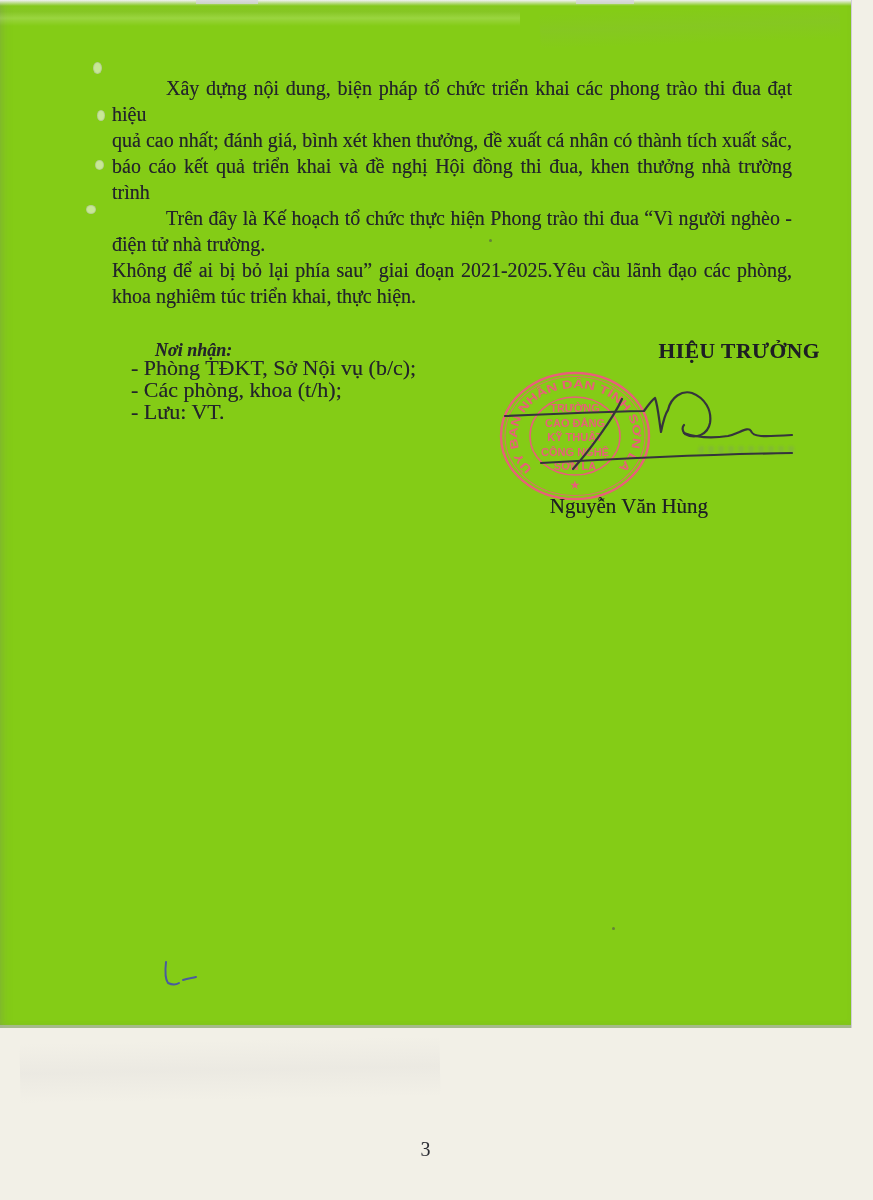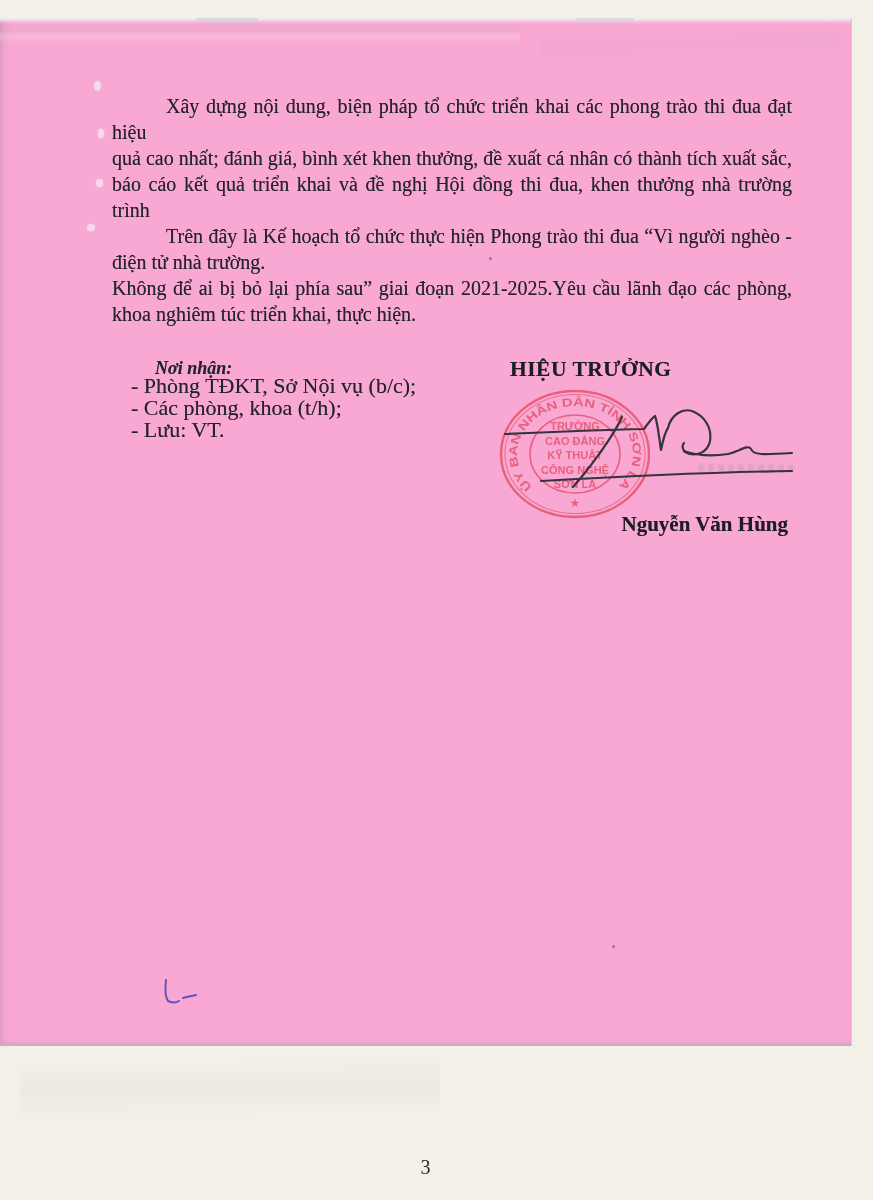--- a/index.html
+++ b/index.html
@@ -2,22 +2,22 @@
 <html><head>
 <meta charset="utf-8">
 <style>
   html,body{margin:0;padding:0;}
   body{
     width:873px;height:1200px;position:relative;overflow:hidden;
     background:#f2f0e7; 
     font-family:"Liberation Serif","DejaVu Serif",serif;
   }
   .page{
-    position:absolute;left:0;top:18px;width:851px;height:1028px;
-    background:#f9a8d4;
+    position:absolute;left:0;top:0;width:851px;height:1028px;
+    background:#84cc16;
     box-shadow:inset 6px 0 14px -8px rgba(120,118,132,.45),
                inset 0 -4px 10px -6px rgba(120,118,132,.4);
     border-right:1px solid #cfccd8;
   }
   .page::before{ 
     content:"";position:absolute;left:0;top:0;right:0;height:6px;
     background:linear-gradient(180deg,#f3f2f6, rgba(243,242,246,0));
   }
   .edge-tab{position:absolute;top:0;height:4px;background:#d6d4dc;opacity:.8;}
   .bottom-line{position:absolute;left:0;bottom:0;width:851px;height:3px;background:#b9b7c1;opacity:.65;}
@@ -45,25 +45,25 @@
   .ln.just{text-align:justify;text-align-last:justify;white-space:normal;}
   .ln.ind{text-indent:54px;}
   .ln b{font-weight:bold;}
 
   
   .recips{position:absolute;color:#23242b;text-shadow:0 0 .5px rgba(35,36,43,.5);}
   .recips-label{left:143px;top:340px;font-size:18px;font-weight:bold;font-style:italic;margin-left:12px;}
   .recips-list{left:131px;top:357px;font-size:22px;line-height:21.8px;}
 
   
-  .sig-title{position:absolute;left:470px;top:339px;width:310px;text-align:left;
+  .sig-title{position:absolute;left:470px;top:339px;width:310px;text-align:right;
     font-size:21.5px;font-weight:bold;letter-spacing:.5px;color:#1d1e24;
     text-shadow:0 0 .5px rgba(29,30,36,.55);padding-left:40px;}
-  .sig-name{position:absolute;left:470px;top:494px;width:318px;text-align:right;
-    font-size:21px;font-weight:bold;color:#1d1e24;text-shadow:0 0 .5px rgba(29,30,36,.55);}
+  .sig-name{position:absolute;left:470px;top:494px;width:318px;text-align:center;
+    font-size:21px;font-weight:normal;color:#1d1e24;text-shadow:0 0 .5px rgba(29,30,36,.55);}
   .stamp-sig{position:absolute;left:470px;top:330px;width:345px;height:200px;}
   .stamp-sig text{font-family:"Liberation Sans","DejaVu Sans",sans-serif;}
 
   .pen-mark{position:absolute;left:152px;top:952px;width:50px;height:45px;}
 
   .page-number{position:absolute;left:22px;right:22px;top:1138px;text-align:center;
     font-size:20px;color:#2b2c33;}
 </style>
 </head>
 <body>

